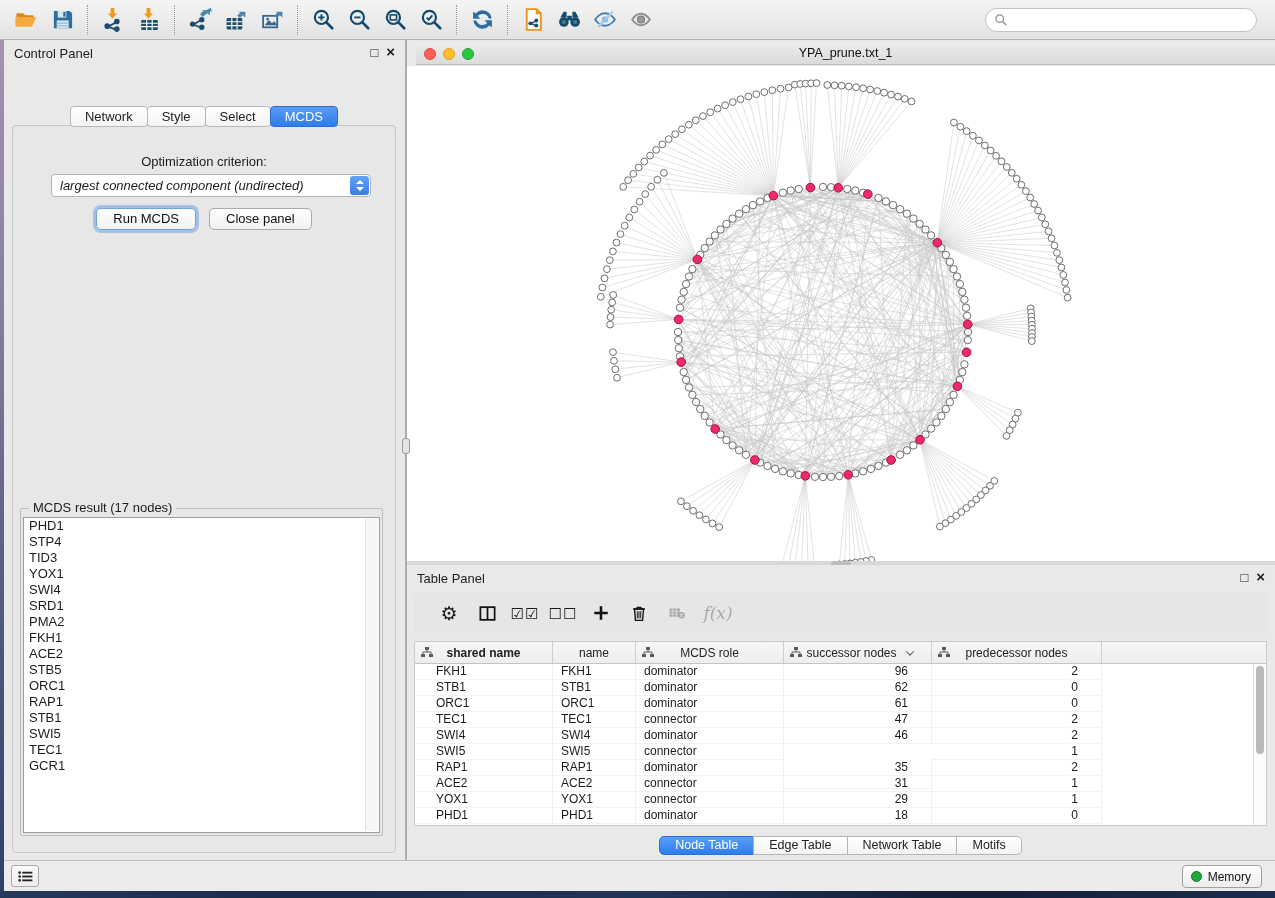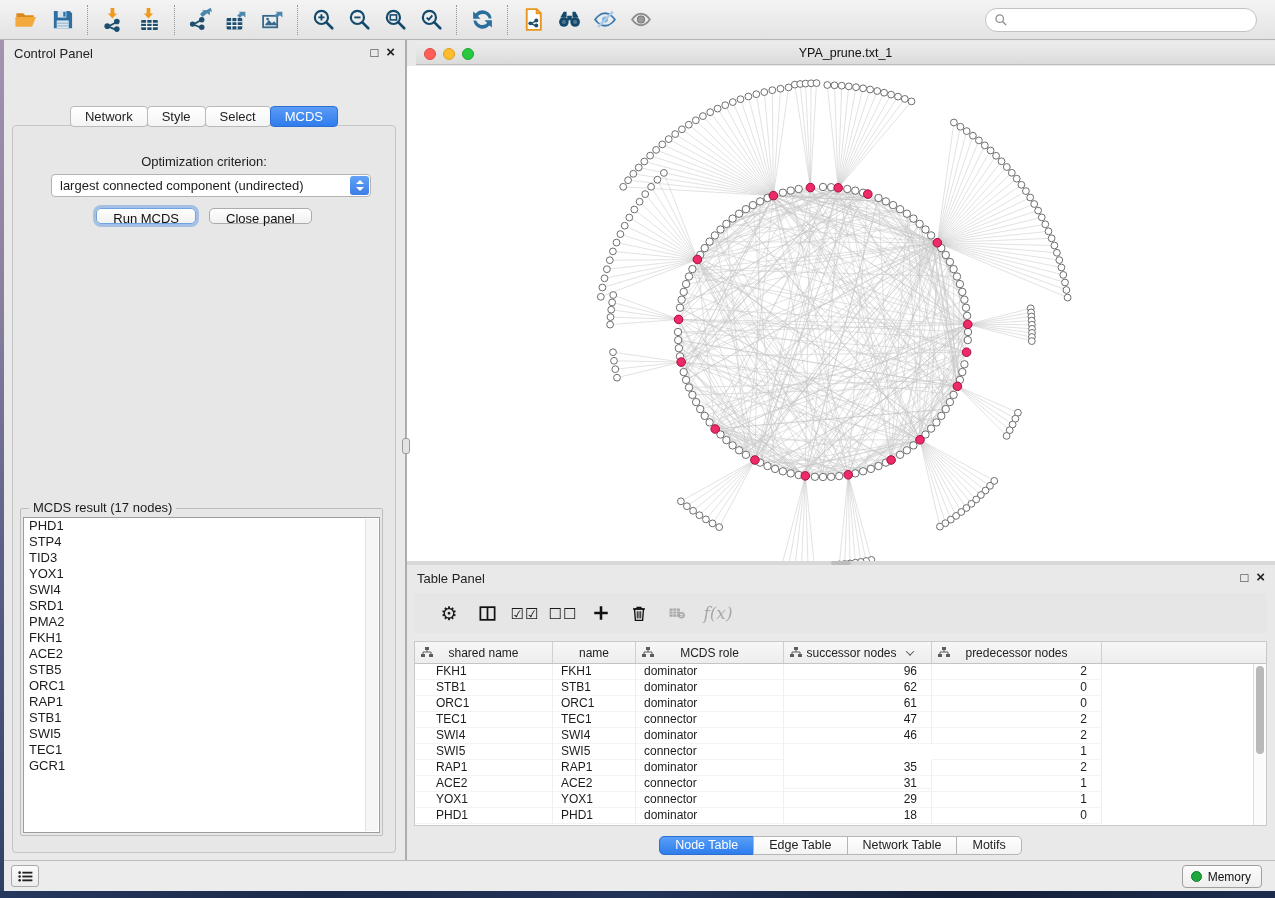--- a/index.html
+++ b/index.html
@@ -36,27 +36,27 @@
   .ctabs { position:absolute; top:66px; left:0; right:0; display:flex; justify-content:center; z-index:3; }
   .ctab { height:21px; line-height:19px; padding:0 14px; background:linear-gradient(#ffffff,#f4f4f4);
     border:1px solid #b9b9b9; font-size:13px; margin-left:-1px; border-radius:4px; color:#222; }
   .ctab.active { background:linear-gradient(#5a9cf5,#2f7ced); color:#fff; border-color:#2d6fd0; }
 
   .cp-inner { position:absolute; left:8px; right:9px; top:85px; bottom:8px;
     background:#e7e7e7; border:1px solid #c6c6c6; border-radius:4px; }
   .opt-label { position:absolute; top:28px; left:0; right:0; text-align:center; font-size:13px; }
   .combo { position:absolute; top:48px; left:38px; right:24px; height:23px; background:#fff;
     border:1px solid #b3b3b3; border-radius:4px; font-size:13px; line-height:21px; padding-left:8px;
-    white-space:nowrap; overflow:hidden; }
+    white-space:nowrap; overflow:hidden;font-style:italic; }
   .combo-stepper { position:absolute; right:1px; top:1px; bottom:1px; width:19px; border-radius:3px;
     background:linear-gradient(#64a2f6,#3a7de6); display:flex; flex-direction:column; align-items:center; justify-content:center; gap:3px; }
   .tri-up { width:0; height:0; border-left:4px solid transparent; border-right:4px solid transparent; border-bottom:4px solid #fff; }
   .tri-down { width:0; height:0; border-left:4px solid transparent; border-right:4px solid transparent; border-top:4px solid #fff; }
   .btn-row { position:absolute; top:82px; left:0; right:0; display:flex; justify-content:center; gap:13px; }
-  .pbtn { height:16px; line-height:20px; padding:0 16px; font-size:13px; color:#111;
+  .pbtn { height:22px; line-height:20px; padding:0 16px; font-size:13px; color:#111;
     background:linear-gradient(#fefefe,#f1f1f1); border:1px solid #ababab; border-radius:5px; }
   .pbtn.focused { border-color:#6fa3e0; box-shadow:0 0 0 3px rgba(110,163,227,.55); }
 
   .groupbox { position:absolute; left:7px; right:12px; top:382px; bottom:16px;
     border:1px solid #bdbdbd; border-radius:2px; }
   .groupbox-legend { position:absolute; top:-9px; left:8px; background:#e7e7e7; padding:0 4px; font-size:13px; }
   .mcds-list { position:absolute; left:2px; right:2px; top:8px; bottom:2px; background:#fff; border:1px solid #9d9d9d; overflow:hidden; }
   .mcds-item { font-size:13px; line-height:16px; padding-left:5px; }
   .mcds-scroll { position:absolute; right:1px; top:1px; bottom:1px; width:13px; background:#f6f6f6; border-left:1px solid #e2e2e2; }
 
@@ -100,21 +100,21 @@
     border-right:1px solid #cfcfcf; flex:none; }
   .th .hier { position:absolute; left:6px; top:5px; }
   .th-label { padding:0 4px; }
   .chev { width:6px; height:6px; border-right:1.5px solid #555; border-bottom:1.5px solid #555;
     transform:rotate(45deg) translate(-1px,-1px); margin-left:6px; }
   .trow { display:flex; height:16px; }
   .td { flex:none; font-size:12px; line-height:15px; border-right:1px solid #efefef; border-bottom:1px solid #f3f3f3;
     white-space:nowrap; overflow:hidden; }
   .td.c0 { padding-left:21px; }
   .td.c1, .td.c2 { padding-left:8px; }
-  .td.num { text-align:right; padding-right:14px; }
+  .td.num { text-align:right; padding-right:23px; }
   .tbody { position:absolute; top:22px; left:0; right:0; bottom:0; }
   .vscroll { position:absolute; right:0; top:22px; bottom:0; width:13px; background:#fbfbfb; border-left:1px solid #dcdcdc; }
   .vthumb { position:absolute; left:2px; right:2px; top:2px; height:88px; background:#b9b9b9; border-radius:5px; }
 
   .tp-tabs { position:absolute; bottom:6px; left:0; right:0; display:flex; justify-content:center; }
   .ttab { height:19px; line-height:17px; padding:0 15px; font-size:12.5px; background:linear-gradient(#ffffff,#f3f3f3);
     border:1px solid #b5b5b5; margin-left:-1px; color:#222; }
   .ttab:first-child { border-radius:5px 0 0 5px; }
   .ttab:last-child { border-radius:0 5px 5px 0; }
   .ttab.active { background:linear-gradient(#59a0f7,#2e7ced); color:#fff; border-color:#2d6fd0; }
@@ -1173,21 +1173,21 @@
               <path d="M16.2 13.2l3.6 3.6M19.8 13.2l-3.6 3.6" stroke="#e6e6e6" stroke-width="1.4"></path>
             </svg>
         </div>
         <div class="tico disabled">
             <span class="fx">f(x)</span>
           </div>
       </div>
 
       <div class="tp-table">
         <div class="thead">
-            <div class="th" style="width: 138px;">
+            <div class="th" style="width: 138px; font-weight: bold;">
               <span class="hier"><svg width="12" height="11" viewBox="0 0 12 11">
                   <rect x="4" y="0" width="4" height="3" fill="#5c5c5c"></rect>
                   <rect x="0" y="7" width="4" height="3" fill="#5c5c5c"></rect>
                   <rect x="8" y="7" width="4" height="3" fill="#5c5c5c"></rect>
                   <path d="M6 3v2M2 7V5h8v2" stroke="#5c5c5c" fill="none"></path>
                 </svg></span>
               <span class="th-label">shared name</span>
             </div>
             <div class="th" style="width: 83px;">
               <span class="hier"></span>

